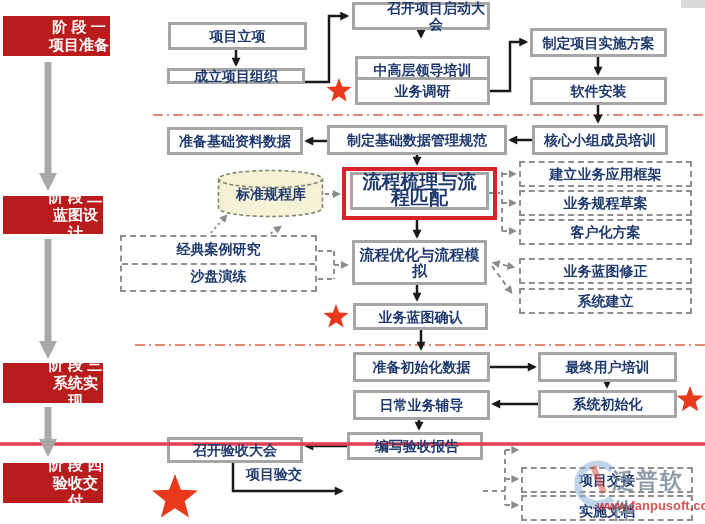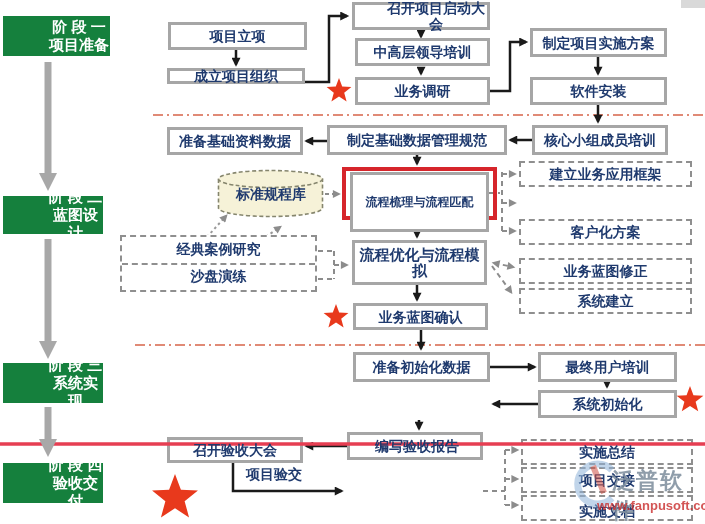--- a/index.html
+++ b/index.html
@@ -4,21 +4,21 @@
 <style>
   html,body{margin:0;padding:0;background:#fff;}
   *{box-sizing:border-box;}
   #canvas{
     position:relative;width:705px;height:524px;background:#ffffff;overflow:hidden;
     font-family:"Liberation Sans","DejaVu Sans",sans-serif;
   }
   .layer{position:absolute;left:0;top:0;pointer-events:none;}
   
   .pbox{
-    position:absolute;background:#15803d;color:#ffffff;font-weight:bold;
+    position:absolute;background:#b91c1c;color:#ffffff;font-weight:bold;
     font-size:15px;line-height:18px;text-align:center;
     display:flex;flex-direction:column;justify-content:center;padding-left:45px;
   }
   
   .node{
     position:absolute;background:#ffffff;border:3px solid #a6a6a6;
     color:#1f3a6e;font-weight:bold;font-size:14px;line-height:16px;text-align:center;
     display:flex;align-items:center;justify-content:center;padding:1px 2px;
   }
   .node > span{position:relative;z-index:5;}
@@ -136,21 +136,21 @@
 
   <div class="node" style="left:168px;top:22px;width:139px;height:28px;">
       <span>项目立项</span>
     </div>
   <div class="node" style="left:167px;top:68px;width:138px;height:16px;">
       <span>成立项目组织</span>
     </div>
   <div class="node" style="left:352px;top:2px;width:138px;height:28px;padding-left:32px;">
       <span>召开项目启动大会</span>
     </div>
-  <div class="node" style="left:355px;top:38px;width:135px;height:28px;">
+  <div class="node" style="left:355px;top:56px;width:135px;height:28px;">
       <span>中高层领导培训</span>
     </div>
   <div class="node" style="left:355px;top:77px;width:135px;height:28px;">
       <span>业务调研</span>
     </div>
   <div class="node" style="left:530px;top:28px;width:137px;height:29px;">
       <span>制定项目实施方案</span>
     </div>
   <div class="node" style="left:530px;top:77px;width:137px;height:28px;">
       <span>软件安装</span>
@@ -159,73 +159,76 @@
       <span>准备基础资料数据</span>
     </div>
   <div class="node" style="left:327px;top:125px;width:180px;height:30px;">
       <span>制定基础数据管理规范</span>
     </div>
   <div class="node" style="left:532px;top:125px;width:136px;height:30px;">
       <span>核心小组成员培训</span>
     </div>
 
   <div class="rframe" style="left:342px;top:167px;width:155px;height:53px;"></div>
-  <div class="node" style="left:350px;top:172px;width:139px;height:60px;font-size:12px;">
+  <div class="node" style="left:350px;top:172px;width:139px;height:38px;font-size:19px;align-items:flex-end;">
       <span>流程梳理与流程匹配</span>
     </div>
 
   <div class="node" style="left:352px;top:240px;width:135px;height:45px;font-size:15px;">
       <span>流程优化与流程模拟</span>
     </div>
   <div class="node" style="left:353px;top:303px;width:135px;height:27px;">
       <span>业务蓝图确认</span>
     </div>
   <div class="node" style="left:353px;top:352px;width:137px;height:30px;">
       <span>准备初始化数据</span>
     </div>
   <div class="node" style="left:538px;top:352px;width:139px;height:30px;">
       <span>最终用户培训</span>
     </div>
+  <div class="node" style="left:353px;top:390px;width:137px;height:30px;">
+      <span>日常业务辅导</span>
+    </div>
   <div class="node" style="left:538px;top:390px;width:139px;height:28px;">
       <span>系统初始化</span>
     </div>
   <div class="node" style="left:347px;top:432px;width:136px;height:28px;padding-left:6px;">
       <span>编写验收报告</span>
     </div>
   <div class="node" style="left:167px;top:437px;width:136px;height:26px;">
       <span>召开验收大会</span>
     </div>
 
   <div class="cyl-label" style="left:226px;top:186px;width:90px;"><span>标准规程库</span></div>
 
   <div class="dnode" style="left:519px;top:161px;width:173px;height:26px;">
       <span>建立业务应用框架</span>
+    </div>
+  <div class="dnode" style="left:519px;top:190px;width:173px;height:26px;">
+      <span>业务规程草案</span>
     </div>
   <div class="dnode" style="left:519px;top:219px;width:173px;height:26px;">
       <span>客户化方案</span>
     </div>
   <div class="dnode" style="left:519px;top:258px;width:173px;height:26px;">
       <span>业务蓝图修正</span>
     </div>
   <div class="dnode" style="left:519px;top:288px;width:173px;height:26px;">
       <span>系统建立</span>
     </div>
 
   <div class="dgroup" style="left:120px;top:235px;width:197px;height:57px;">
     <div class="row">
         <span>经典案例研究</span>
       </div>
     <div class="row">
         <span>沙盘演练</span>
       </div>
   </div>
 
-  <div class="dnode" style="left:521px;top:439px;width:172px;height:26px;">
-      <span>实施总结</span>
-    </div>
   <div class="dnode" style="left:521px;top:467px;width:172px;height:26px;">
       <span>项目交接</span>
     </div>
   <div class="dnode" style="left:521px;top:495px;width:172px;height:26px;align-items:flex-end;">
       <span>实施文档</span>
     </div>
 
   <div class="edge-label" style="left:246px;top:466px;">项目验交</div>
 
   <div class="stub" style="left:681px;top:0;width:24px;height:8px;"></div>

